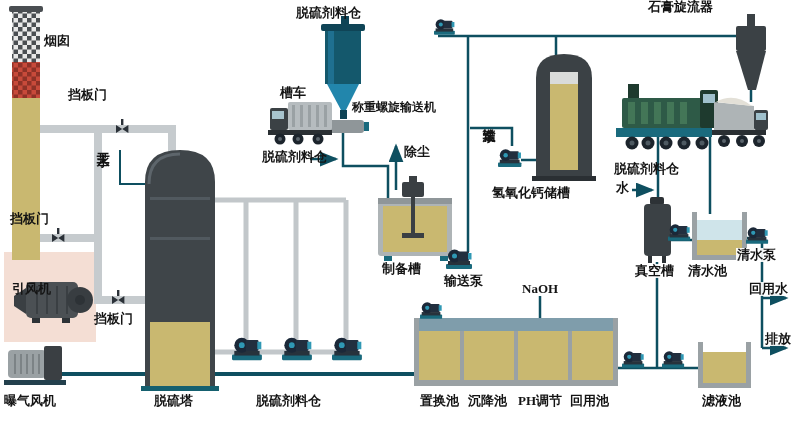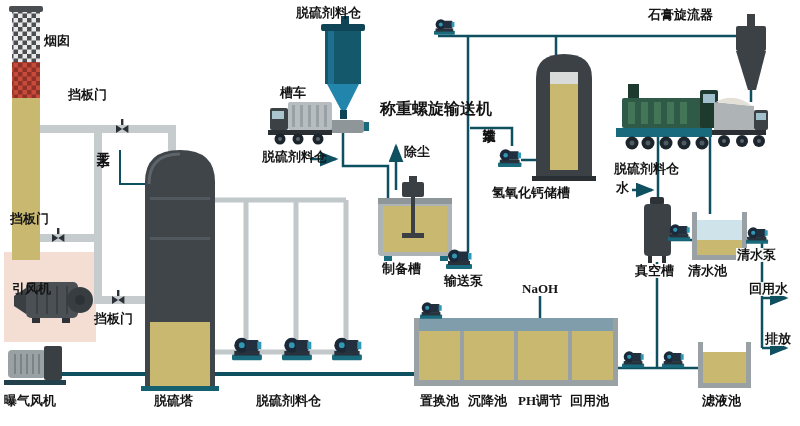--- a/index.html
+++ b/index.html
@@ -1,20 +1,20 @@
 <!DOCTYPE html>
 <html><head>
 <meta charset="utf-8">
 <style>
   html,body{margin:0;padding:0;background:#fff;}
   .stage{position:relative;width:800px;height:426px;background:#ffffff;overflow:hidden;
          font-family:Liberation Serif, serif;padding-left:20px;}
   .stage svg{position:absolute;left:0;top:0;}
   .lbl{position:absolute;font-size:13px;font-weight:bold;color:#141414;white-space:nowrap;line-height:1.05;}
-  .lbl.sm{font-size:16px;margin-left:28px;}
+  .lbl.sm{font-size:12px;}
   .lbl.vert{writing-mode:vertical-rl;text-orientation:upright;letter-spacing:1px;}
   .lbl.bg{background:rgba(255,255,255,.92);padding:0 1px;text-align:right;}
 </style>
 </head>
 <body>
 
 <div class="stage">
 <svg width="800" height="426" viewBox="0 0 800 426">
   <defs>
     <pattern id="chk" width="9" height="9" patternUnits="userSpaceOnUse">
@@ -271,21 +271,21 @@
   <use href="#pump" transform="translate(662,350) scale(0.85)"></use>
   <use href="#pump" transform="translate(668,223) scale(0.85)"></use>
   <use href="#pump" transform="translate(746,226) scale(0.85)"></use>
 
   <use href="#damper" transform="translate(116,119)"></use>
   <use href="#damper" transform="translate(52,228)"></use>
   <use href="#damper" transform="translate(112,290)"></use>
 </svg>
 
 <div class="lbl" style="left:296px;top:6px">脱硫剂料仓</div>
-<div class="lbl" style="left:648px;top:8px">石膏旋流器</div>
+<div class="lbl" style="left:648px;top:0">石膏旋流器</div>
 <div class="lbl" style="left:44px;top:34px">烟囱</div>
 <div class="lbl" style="left:68px;top:88px">挡板门</div>
 <div class="lbl" style="left:280px;top:86px">槽车</div>
 <div class="lbl sm" style="left:352px;top:101px">称重螺旋输送机</div>
 <div class="lbl vert" style="left:96px;top:142px">工艺水</div>
 <div class="lbl" style="left:262px;top:150px">脱硫剂料仓</div>
 <div class="lbl" style="left:404px;top:145px">除尘</div>
 <div class="lbl vert" style="left:482px;top:118px">输送泵</div>
 <div class="lbl" style="left:492px;top:186px">氢氧化钙储槽</div>
 <div class="lbl" style="left:614px;top:162px">脱硫剂料仓</div>

